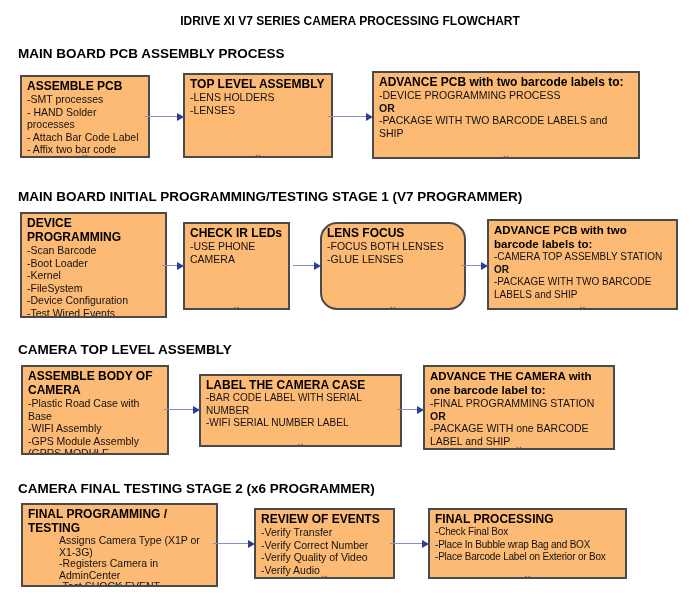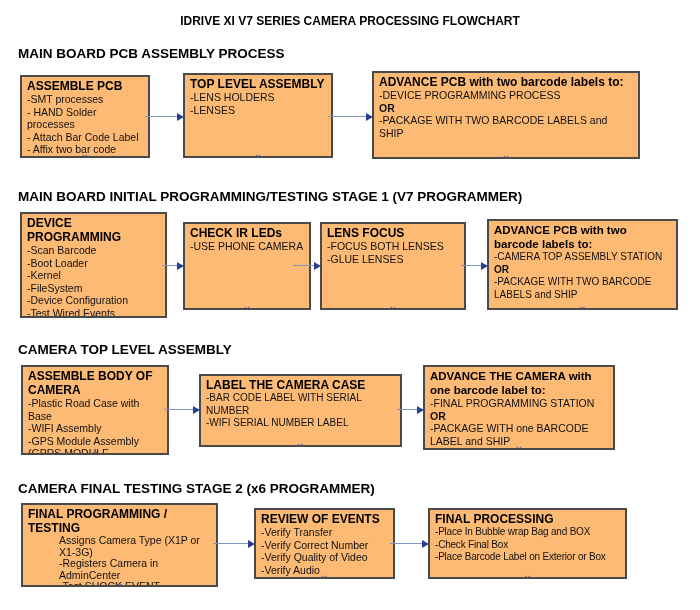--- a/index.html
+++ b/index.html
@@ -25,22 +25,22 @@
     padding:2px 4px 2px 5px; overflow:hidden;
   }
   .bt { font-size:12px; font-weight:bold; color:#000; line-height:14px; }
   .bl { font-size:10.5px; color:#111; line-height:12.5px; }
   .bl.b { font-weight:bold; }
 
   .box-a { left:20px;  top:75px;  width:130px; height:83px; }
   .box-b { left:183px; top:73px;  width:150px; height:85px; }
   .box-c { left:372px; top:71px;  width:268px; height:88px; }
   .box-d { left:20px;  top:212px; width:147px; height:106px; }
-  .box-e { left:183px; top:222px; width:128px; height:88px; }
-  .box-f { left:320px; top:222px; width:146px; height:88px; }
+  .box-e { left:183px; top:222px; width:107px; height:88px; }
+  .box-f { left:320px; top:222px; width:146px; height:88px;border-radius:17px; }
   .box-g { left:487px; top:219px; width:191px; height:91px; }
   .box-h { left:21px;  top:365px; width:148px; height:90px; }
   .box-i { left:199px; top:374px; width:203px; height:73px; }
   .box-j { left:423px; top:365px; width:192px; height:85px; }
   .box-k { left:21px;  top:503px; width:197px; height:84px; }
   .box-l { left:254px; top:508px; width:141px; height:71px; }
   .box-m { left:428px; top:508px; width:199px; height:71px; }
 
   .box-g .bt, .box-j .bt { font-size:11.5px; }
   .box-g .bl, .box-i .bl, .box-m .bl { font-size:10px; }
@@ -197,22 +197,22 @@
     <div class="bl">-Verify Transfer</div>
     <div class="bl">-Verify Correct Number</div>
     <div class="bl">-Verify Quality of Video</div>
     <div class="bl">-Verify Audio</div>
   <span class="cp cp-n">×</span>
       <span class="cp cp-s">×</span>
     </div>
 
   <div class="flow-box box-m">
     <div class="bt">FINAL PROCESSING</div>
+    <div class="bl">-Check Final Box</div>
     <div class="bl">-Place In Bubble wrap Bag and BOX</div>
-    <div class="bl">-Check Final Box</div>
     <div class="bl">-Place Barcode Label on Exterior or Box</div>
   <span class="cp cp-n">×</span>
       <span class="cp cp-s">×</span>
     </div>
 
   <div class="arrow a-r1a">
       <span class="al"></span>
       <span class="ah"></span>
     </div>
   <div class="arrow a-r1b">

